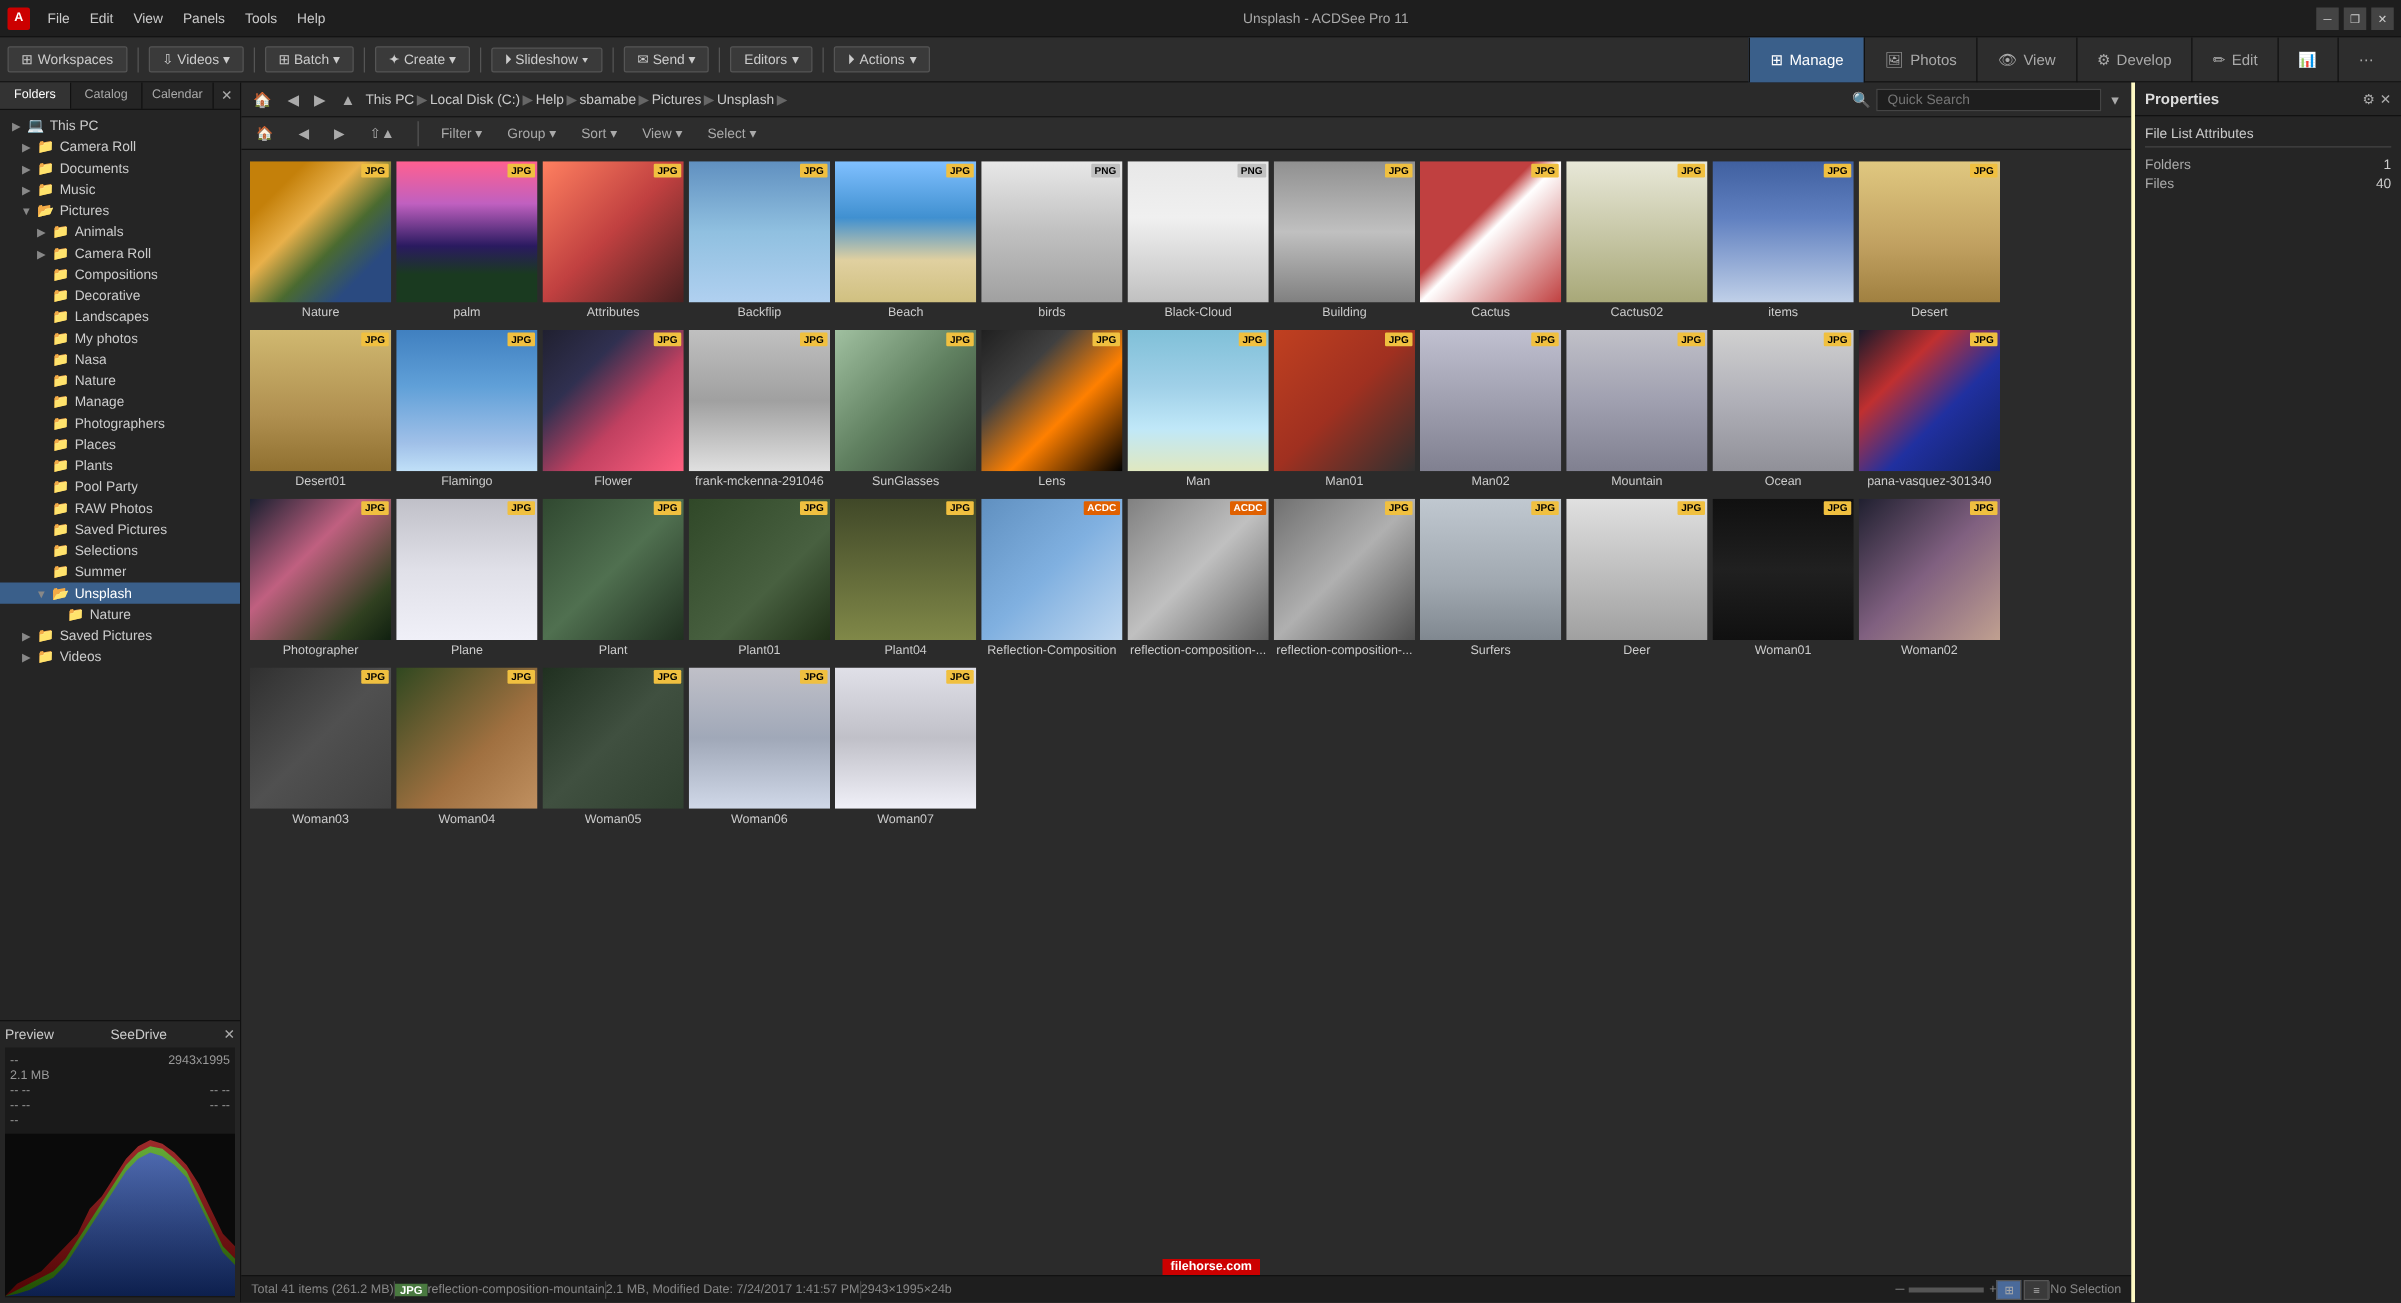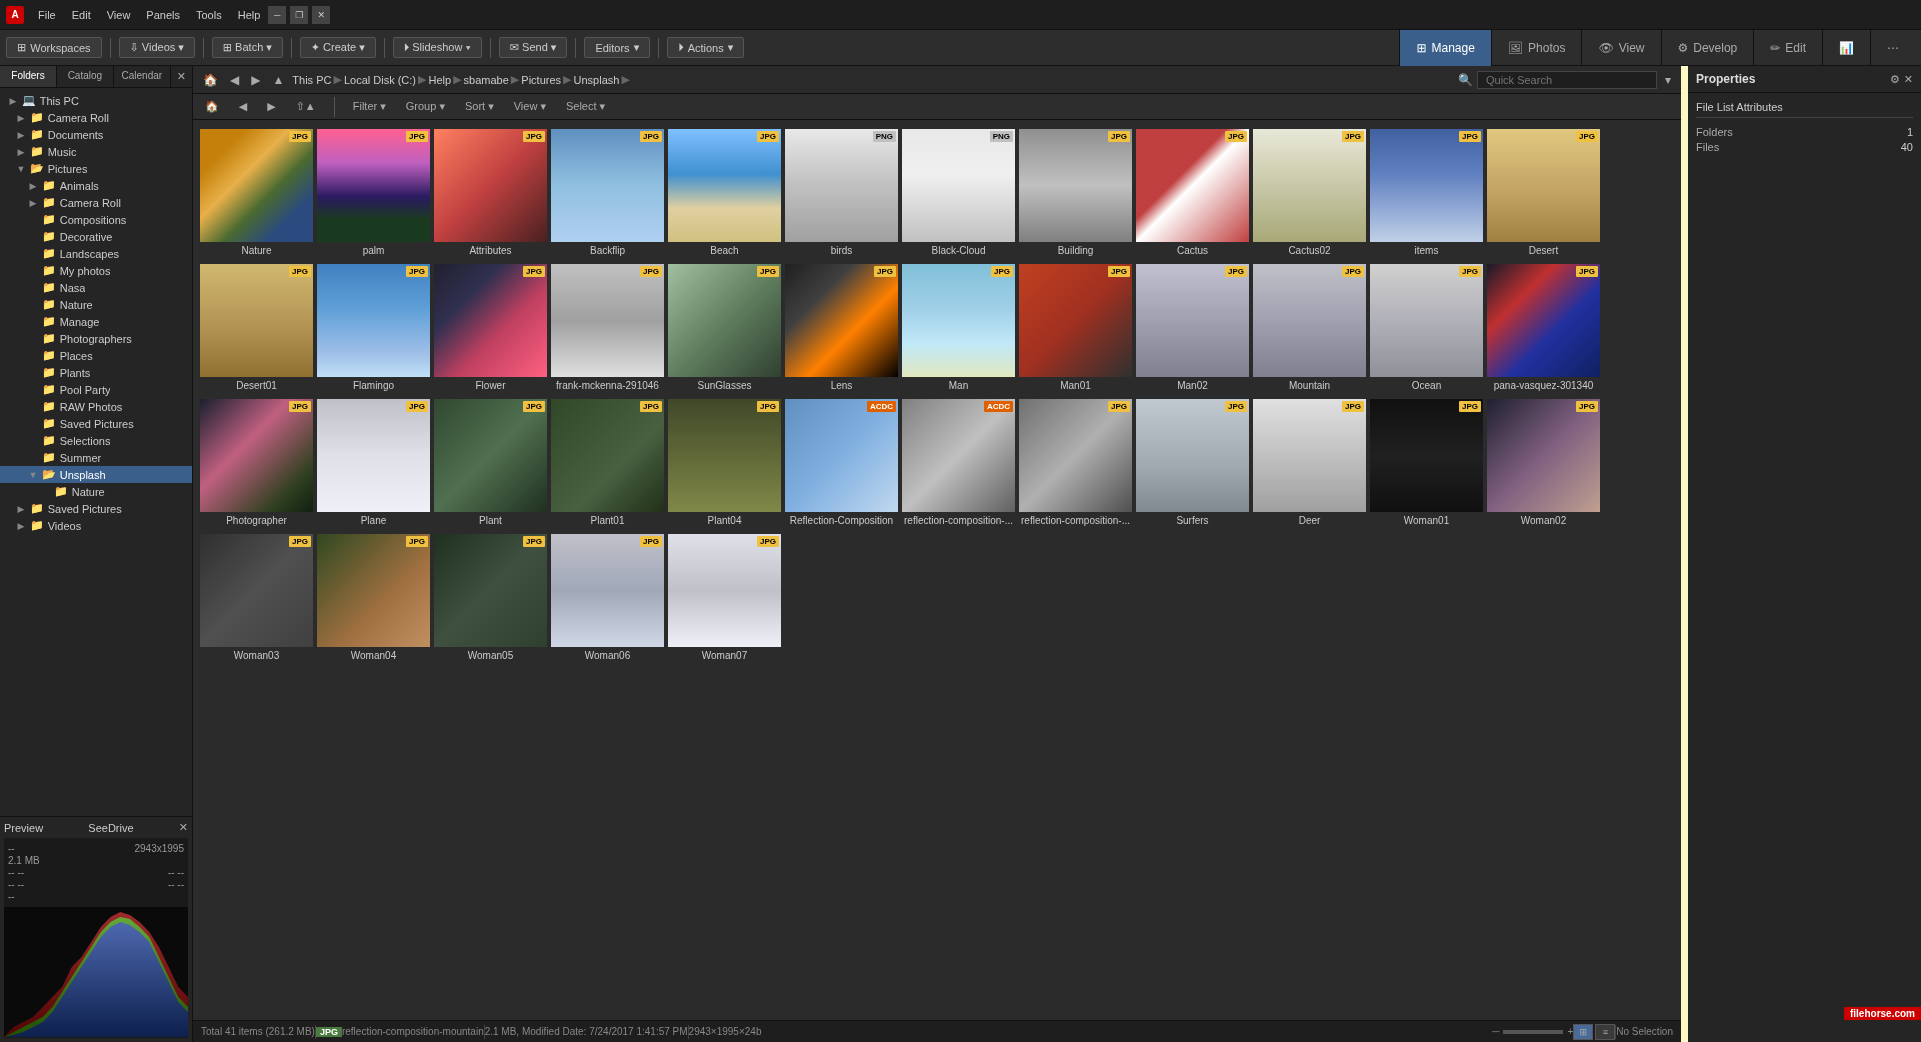--- a/index.html
+++ b/index.html
@@ -109,21 +109,21 @@
     .img-woman01 { background: linear-gradient(180deg, #101010 0%, #202020 50%, #101010 100%); width: 100%; height: 100%; }
     .img-woman02 { background: linear-gradient(135deg, #202030 0%, #806080 50%, #c0a090 100%); width: 100%; height: 100%; }
     .img-woman03 { background: linear-gradient(135deg, #303030 0%, #505050 50%, #404040 100%); width: 100%; height: 100%; }
     .img-woman04 { background: linear-gradient(135deg, #304820 0%, #a07040 60%, #c09060 100%); width: 100%; height: 100%; }
     .img-woman05 { background: linear-gradient(135deg, #203020 0%, #405040 50%, #304030 100%); width: 100%; height: 100%; }
     .img-woman06 { background: linear-gradient(180deg, #c0c0c8 0%, #a0a8b8 50%, #d0d8e8 100%); width: 100%; height: 100%; }
     .img-woman07 { background: linear-gradient(180deg, #e0e0e8 0%, #c0c0c8 50%, #f0f0f8 100%); width: 100%; height: 100%; }
     .status-sep { width: 1px; background: #444; height: 14px; }
 
     
-    #right-panel { width: 240px; background: #252525; border-left: 7px solid #fef9c3; display: flex; flex-direction: column; }
+    #right-panel { width: 216px; background: #252525; border-left: 3px solid #fef9c3; display: flex; flex-direction: column; }
     #right-panel-header { padding: 6px 8px; border-bottom: 1px solid #111; display: flex; align-items: center; justify-content: space-between; }
     #right-panel-header .title { font-size: 12px; color: #ddd; font-weight: bold; }
     #right-panel-content { padding: 8px; }
     .prop-row { display: flex; justify-content: space-between; margin: 3px 0; }
     .prop-label { color: #aaa; font-size: 11px; }
     .prop-value { color: #ccc; font-size: 11px; }
 
     
     ::-webkit-scrollbar { width: 8px; height: 8px; }
     ::-webkit-scrollbar-track { background: #1a1a1a; }
@@ -136,34 +136,35 @@
     #seeddrive-tab { font-size: 10px; }
 
     .bottom-status { background: #1e1e1e; height: 22px; display: flex; align-items: center; padding: 0 8px; font-size: 10px; color: #888; border-top: 1px solid #111; justify-content: space-between; }
     .zoom-controls { display: flex; align-items: center; gap: 4px; }
     .zoom-btn { background: none; border: none; color: #888; cursor: pointer; font-size: 10px; }
     .view-mode-btns { display: flex; gap: 2px; }
     .view-mode-btn { background: #3a3a3a; border: 1px solid #555; color: #aaa; width: 20px; height: 16px; font-size: 9px; cursor: pointer; display: flex; align-items: center; justify-content: center; }
     .view-mode-btn.active { background: #4a6a9a; }
 
     
-    #watermark { position: fixed; bottom: 22px; left: 17px; right: 0; display: flex; justify-content: flex-end; padding-left: 0; pointer-events: none; z-index: 100; }
+    #watermark { position: fixed; bottom: 22px; left: 17px; right: 0; display: flex; justify-content: center; padding-left: 0; pointer-events: none; z-index: 100; }
     #watermark-inner { background: #c00; color: #fff; font-size: 10px; font-weight: bold; padding: 1px 6px; }
   </style>
 </head>
 <body>
 
 <div id="topbar">
   <div class="app-icon">A</div>
   <span class="menu-item">File</span>
   <span class="menu-item">Edit</span>
   <span class="menu-item">View</span>
   <span class="menu-item">Panels</span>
   <span class="menu-item">Tools</span>
   <span class="menu-item">Help</span>
+  <span class="title">Unsplash - ACDSee Pro 11</span>
   <div class="win-controls">
     <button class="win-btn">─</button>
     <button class="win-btn">❐</button>
     <button class="win-btn">✕</button>
   </div>
 </div>
 
 <div id="toolbar">
   <button class="toolbar-btn">⊞ <span>Workspaces</span></button>
   <div class="toolbar-sep"></div>

